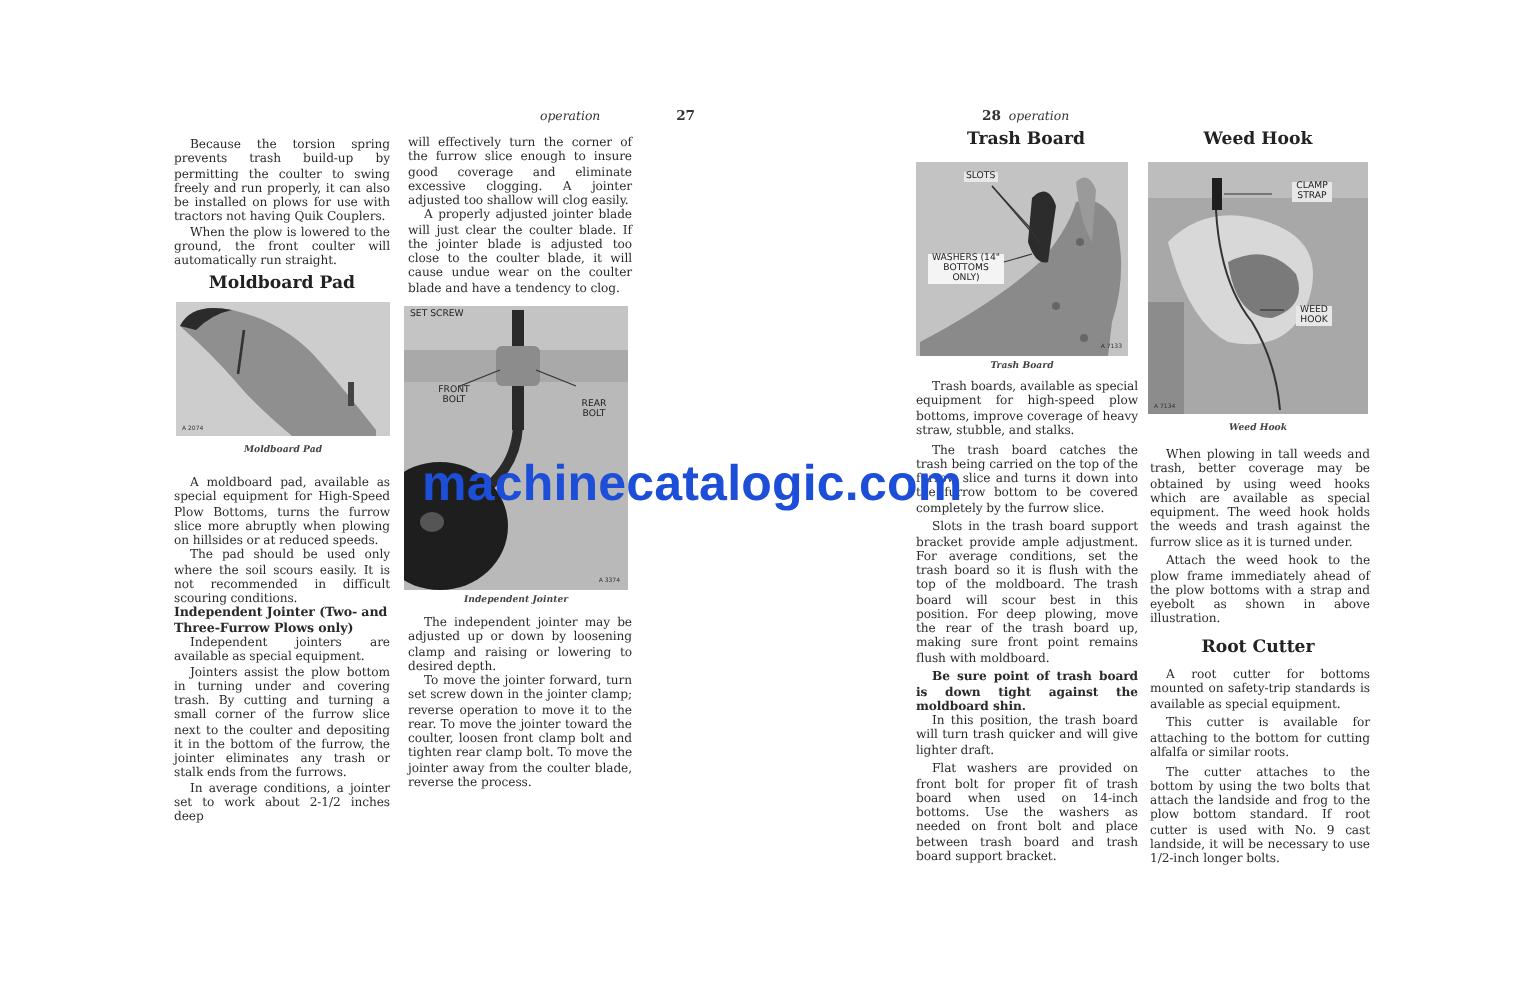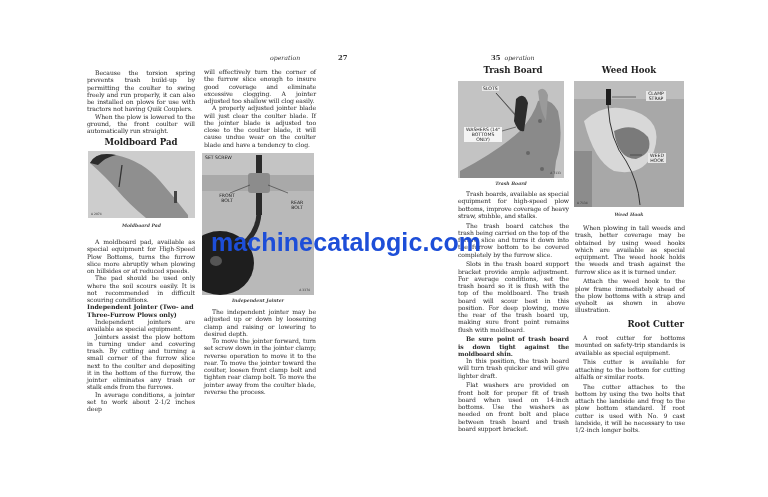--- a/index.html
+++ b/index.html
@@ -92,21 +92,21 @@
 
   <div class="col" style="left:204px;top:308px;width:112px;">
     <p>The independent jointer may be adjusted up or down by loosening clamp and raising or lowering to desired depth.</p>
     <p>To move the jointer forward, turn set screw down in the jointer clamp; reverse operation to move it to the rear. To move the jointer toward the coulter, loosen front clamp bolt and tighten rear clamp bolt. To move the jointer away from the coulter blade, reverse the process.</p>
   </div>
 </div>
 
 <div class="page" style="left:384px;width:384px;">
 
   <div class="header" style="left:75px;top:54px;">
-    <span class="num">35</span>
+    <span class="num">28</span>
     &nbsp;<span>operation</span>
   </div>
 
   <div class="section-title" style="left:73px;top:65px;width:112px;">Trash Board</div>
 
   <div class="fig" style="left:74px;top:81px;width:106px;height:97px;">
     <svg viewBox="0 0 106 97" preserveAspectRatio="none">
       <rect width="106" height="97" fill="#c3c3c3"></rect>
       <path d="M2 90 Q40 70 62 50 Q76 34 80 20 Q92 16 100 30 Q106 56 98 80 L96 97 L2 97 Z" fill="#8a8a8a"></path>
       <path d="M58 18 Q66 10 70 22 L66 50 Q60 52 56 40 Z" fill="#2c2c2c"></path>
@@ -151,21 +151,21 @@
     <div class="fig-label" style="left:74px;top:72px;width:18px;">WEED HOOK</div>
     <div class="fig-id" style="left:3px;bottom:2px;">A 7134</div>
   </div>
   <div class="caption" style="left:190px;top:212px;width:110px;">Weed Hook</div>
 
   <div class="col" style="left:191px;top:224px;width:110px;">
     <p>When plowing in tall weeds and trash, better coverage may be obtained by using weed hooks which are available as special equipment. The weed hook holds the weeds and trash against the furrow slice as it is turned under.</p>
     <p class="gap">Attach the weed hook to the plow frame immediately ahead of the plow bottoms with a strap and eyebolt as shown in above illustration.</p>
   </div>
 
-  <div class="section-title" style="left:190px;top:319px;width:110px;text-align:right;">Root Cutter</div>
+  <div class="section-title" style="left:190px;top:319px;width:110px;">Root Cutter</div>
 
   <div class="col" style="left:191px;top:334px;width:110px;">
     <p>A root cutter for bottoms mounted on safety-trip standards is available as special equipment.</p>
     <p class="gap">This cutter is available for attaching to the bottom for cutting alfalfa or similar roots.</p>
     <p class="gap">The cutter attaches to the bottom by using the two bolts that attach the landside and frog to the plow bottom standard. If root cutter is used with No. 9 cast landside, it will be necessary to use 1/2-inch longer bolts.</p>
   </div>
 </div>
 
 <div class="watermark">machinecatalogic.com</div>
 

